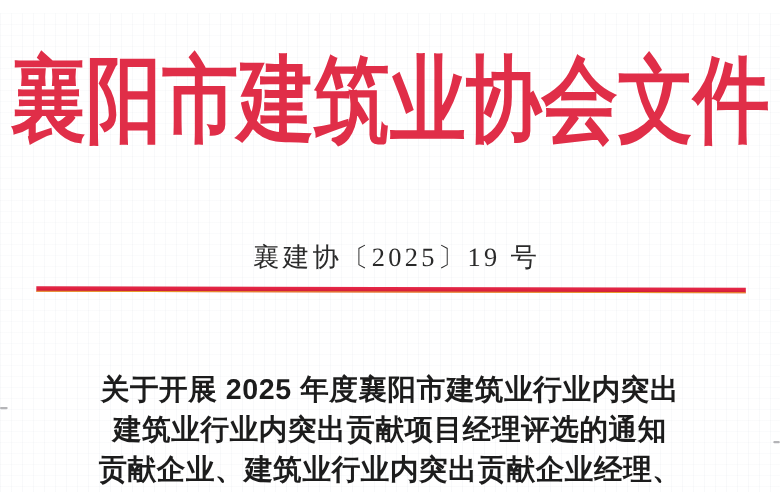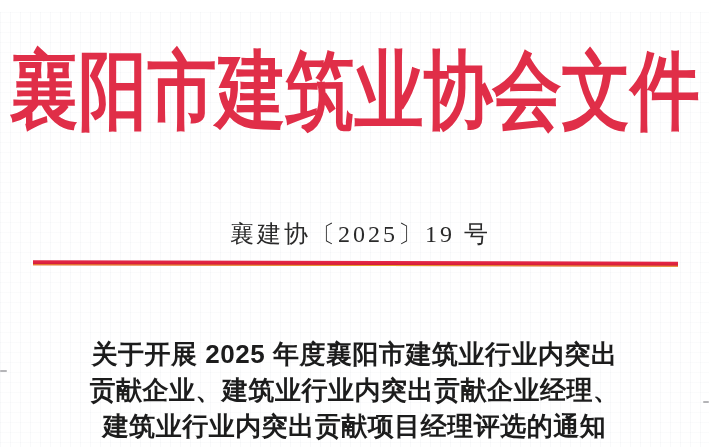--- a/index.html
+++ b/index.html
@@ -88,20 +88,20 @@
 <div class="page">
 
   <div class="red-header">襄阳市建筑业协会文件</div>
 
   <div class="doc-number">襄建协〔2025〕19 号</div>
 
   <div class="red-rule"></div>
 
   <div class="notice-title">
     <span class="notice-line">关于开展 2025 年度襄阳市建筑业行业内突出</span>
+    <span class="notice-line">建筑业行业内突出贡献项目经理评选的通知</span>
     <span class="notice-line">贡献企业、建筑业行业内突出贡献企业经理、</span>
-    <span class="notice-line">建筑业行业内突出贡献项目经理评选的通知</span>
   </div>
 
   <div class="speck speck-a"></div>
   <div class="speck speck-b"></div>
 
 </div>
 
 </body></html>

